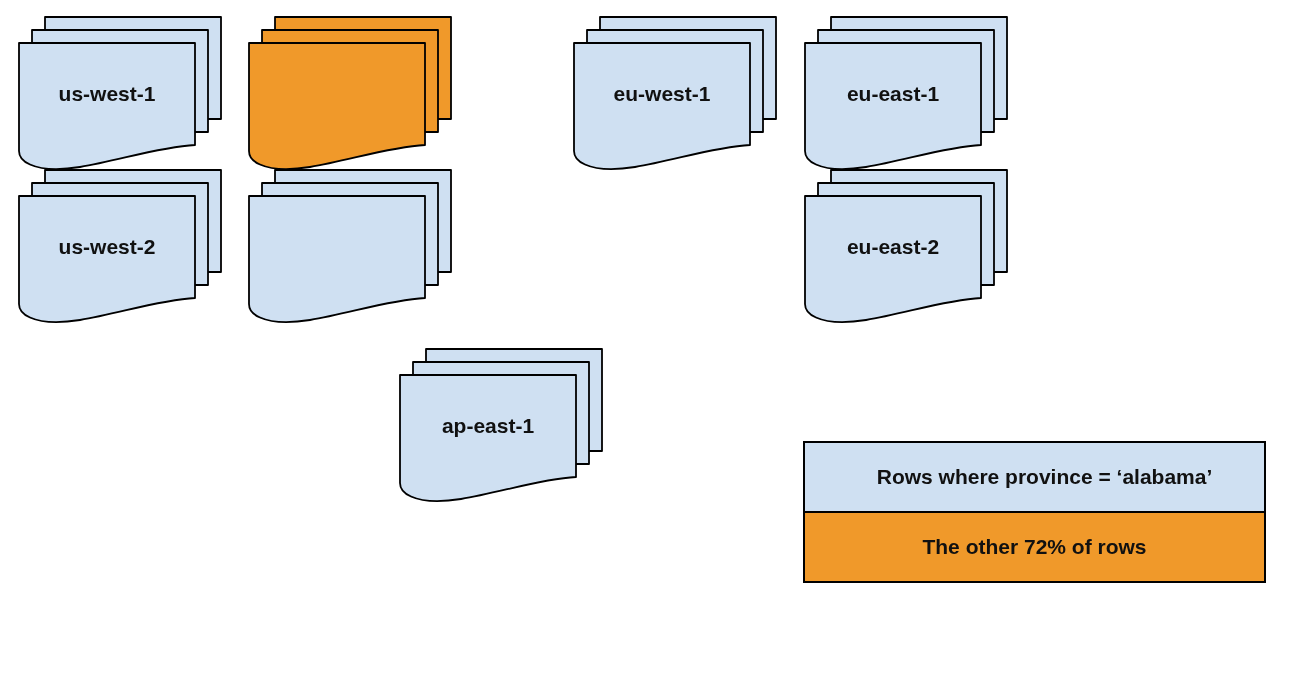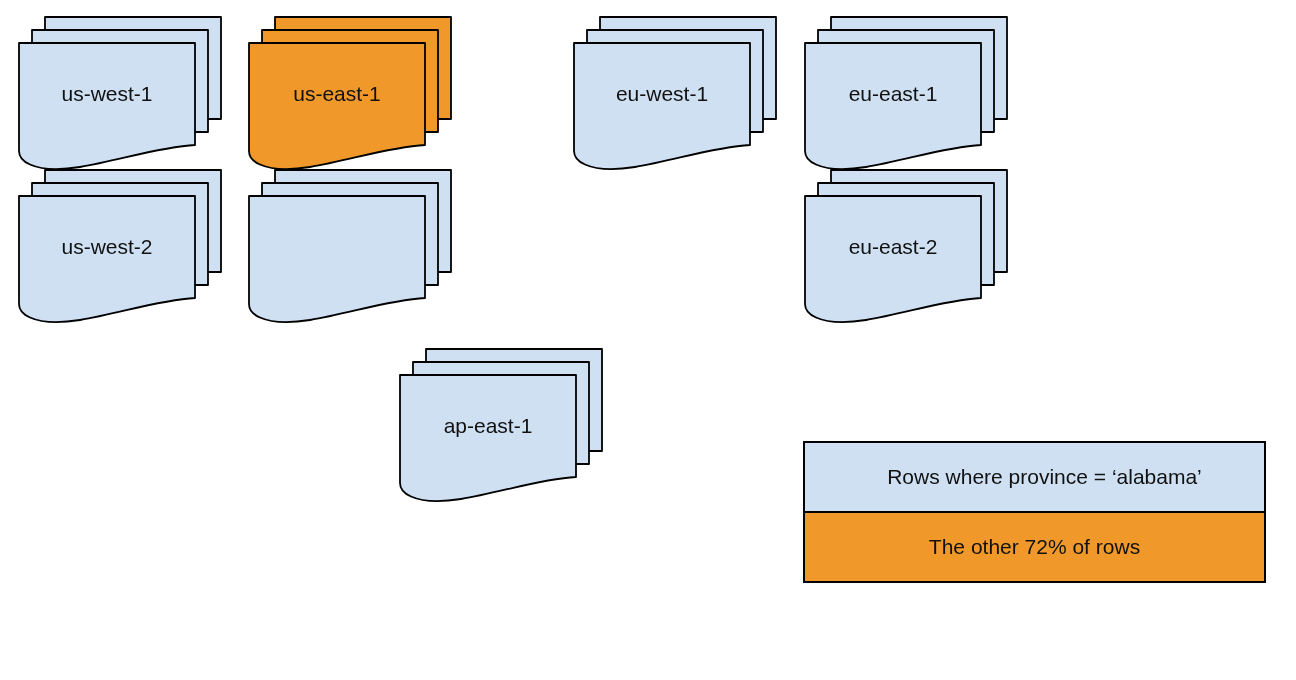--- a/index.html
+++ b/index.html
@@ -6,20 +6,21 @@
   body {
     font-family: "Liberation Sans", "DejaVu Sans", sans-serif;
     background: #ffffff;
   }
   #canvas {
     position: relative;
     width: 1296px;
     height: 680px;
     background: var(--c-bg, #ffffff);
     overflow: hidden;
+    font-weight: bold;
   }
   .stack {
     position: absolute;
     width: 205px;
     height: 156px;
   }
   .stack svg { display: block; overflow: visible; }
   .pg {
     fill: var(--c-blue, #cfe0f2);
     stroke: var(--c-stroke, #000000);
@@ -69,21 +70,20 @@
     </svg>
     <div class="lbl">us-west-1</div>
   </div>
 
   <div class="stack highlight" style="left:248px;top:16px">
     <svg width="205" height="156" viewBox="0 0 205 156">
       <rect class="pg" x="27" y="1" width="176" height="102"></rect>
       <rect class="pg" x="14" y="14" width="176" height="102"></rect>
       <path class="pg" d="M1 27 H177 V129 C140 131 100 145 62 151 C40 154.5 22 153 12 148.5 C5 145.5 1 141 1 135 Z"></path>
     </svg>
-    <div class="lbl">us-east-1</div>
   </div>
 
   <div class="stack" style="left:573px;top:16px">
     <svg width="205" height="156" viewBox="0 0 205 156">
       <rect class="pg" x="27" y="1" width="176" height="102"></rect>
       <rect class="pg" x="14" y="14" width="176" height="102"></rect>
       <path class="pg" d="M1 27 H177 V129 C140 131 100 145 62 151 C40 154.5 22 153 12 148.5 C5 145.5 1 141 1 135 Z"></path>
     </svg>
     <div class="lbl">eu-west-1</div>
   </div>

